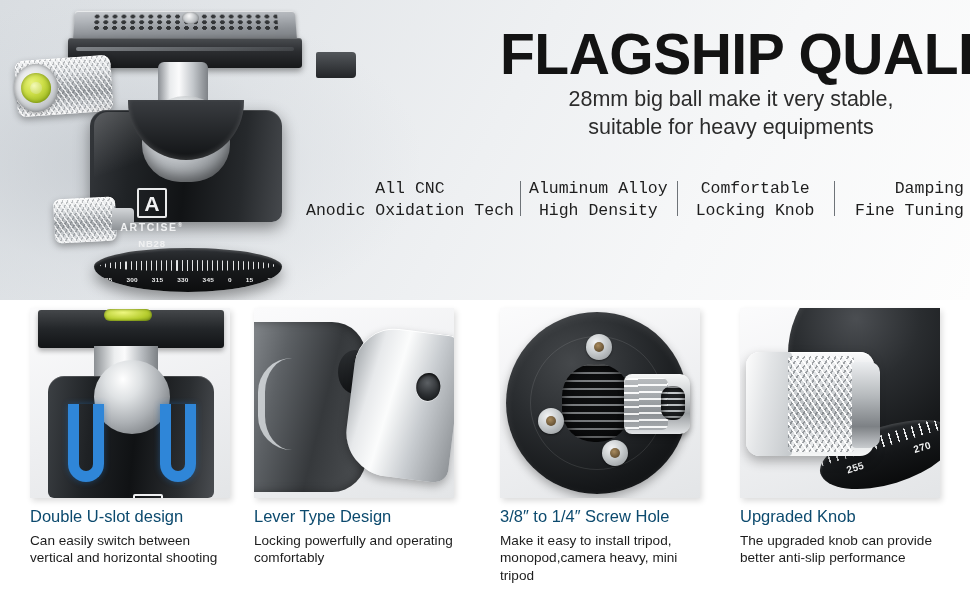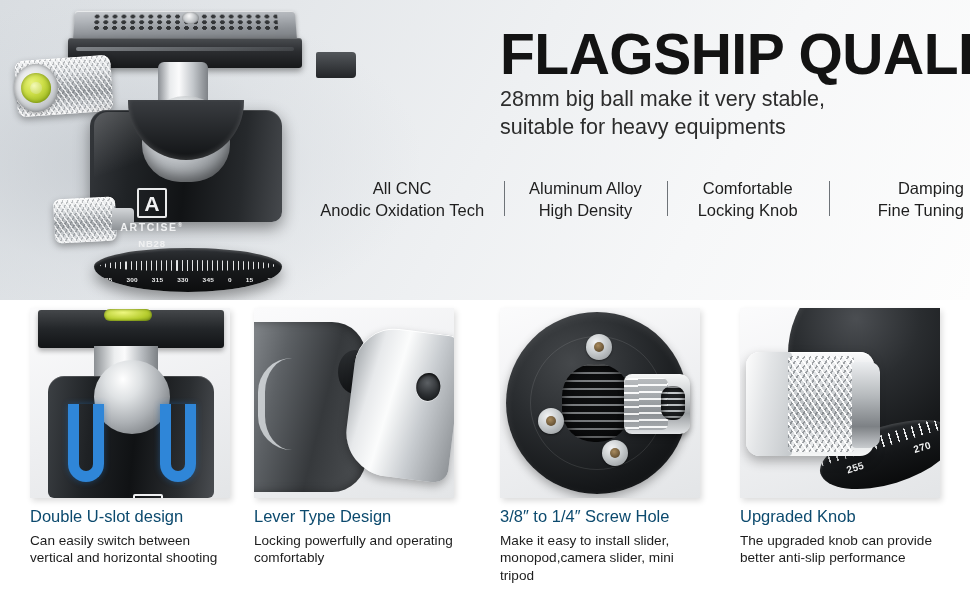--- a/index.html
+++ b/index.html
@@ -23,31 +23,31 @@
   }
 
   
   .headline {
     position:absolute; left:500px; top:26px; width:462px;
     font-size:57px; font-weight:bold; letter-spacing:-0.5px;
     color:#131313; line-height:1.0; text-align:center; white-space:nowrap;
   }
   .subhead {
     position:absolute; left:500px; top:86px; width:462px;
-    font-size:21.5px; color:#2c2c2c; line-height:1.30; text-align:left;
+    font-size:21.5px; color:#2c2c2c; line-height:1.30; text-align:center;
   }
 
   
   .features {
     position:absolute; left:300px; top:178px; width:670px; height:60px;
     display:flex; align-items:flex-start;
   }
   .feat {
     flex:1 1 0; text-align:center; font-size:16.5px; color:#1e1e1e;
-    line-height:1.33; padding:0 6px; position:relative; white-space:nowrap;
+    line-height:1.33; padding:0 6px; position:relative; white-space:nowrap;font-family:Liberation Mono, monospace;
   }
   .feat + .feat::before {
     content:""; position:absolute; left:0; top:3px;
     width:1px; height:35px; background:#6e7378;
   }
   .feat.w1 { flex: 1.28 1 0; }
   .feat.w2 { flex: 1.00 1 0; }
   .feat.w3 { flex: 1.00 1 0; }
   .feat.w4 { flex: 0.86 1 0; text-align: right; }
 
@@ -505,21 +505,21 @@
           <div class="c3-thread"></div>
           <div class="c3-screw s1"></div>
           <div class="c3-screw s2"></div>
           <div class="c3-screw s3"></div>
         </div>
         <div class="c3-bush">
           <div class="c3-bush-hole"></div>
         </div>
       </div>
       <div class="card-title">3/8″ to 1/4″ Screw Hole</div>
-      <div class="card-desc">Make it easy to install slider, monopod,camera slider, mini tripod</div>
+      <div class="card-desc">Make it easy to install tripod, monopod,camera heavy, mini tripod</div>
     </div>
 
     <div class="card" style="left:740px;">
       <div class="card-img">
         <div class="c4-ball"></div>
         <div class="c4-scale">
           <div class="c4-ticks"></div>
           <div class="c4-nums">
             <span>255</span>
             <span>270</span>

